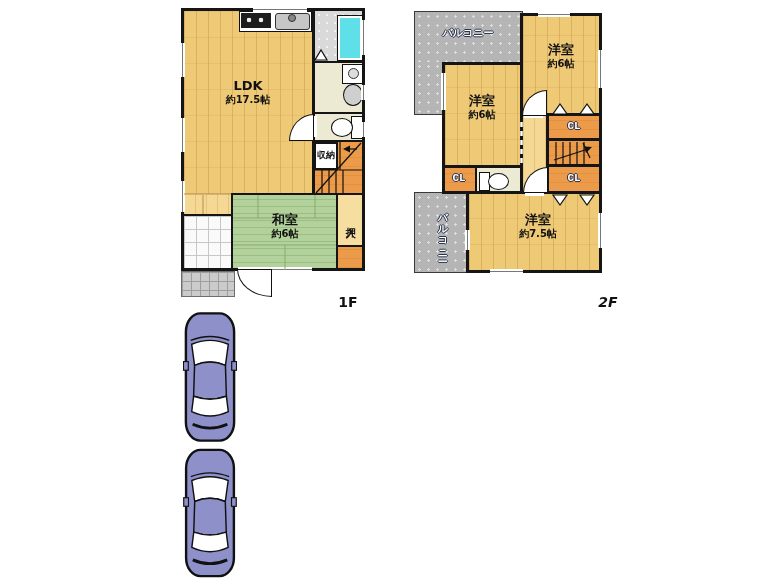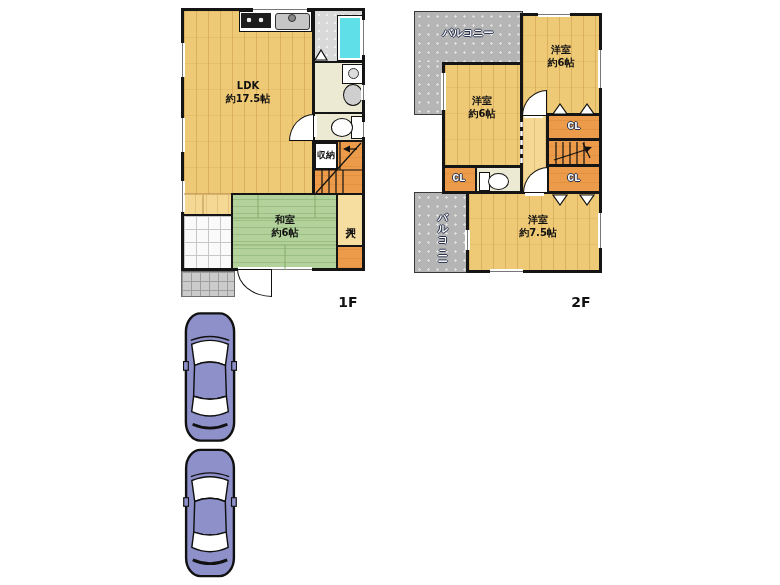--- a/index.html
+++ b/index.html
@@ -33,21 +33,21 @@
   .win-h{background:linear-gradient(to bottom,#fff 0 2px,#777 2px 3px,#fff 3px 5px);}
   .win-v{background:linear-gradient(to right,#fff 0 2px,#777 2px 3px,#fff 3px 5px);}
   
   .arc{background:#fff;border:1px solid #111;}
   .arc-tl{border-top-left-radius:100% 100%;}
   .arc-bl{border-bottom-left-radius:100% 100%;}
   .gapcover{background:#fff;}
   
   .lbl{position:absolute;transform:translate(-50%,-50%);text-align:center;line-height:1.25;
        font-weight:600;white-space:nowrap;}
-  .rname{font-size:10px;} .rsize{font-size:10px;}
+  .rname{font-size:13px;} .rsize{font-size:10px;}
   .small{font-size:9px;}
   .outline-white{color:#fff;font-weight:700;
        text-shadow:-1px 0 0 #2c3550,1px 0 0 #2c3550,0 -1px 0 #2c3550,0 1px 0 #2c3550;font-family:Liberation Mono, monospace;}
   .vtext{writing-mode:vertical-rl;text-orientation:upright;letter-spacing:1px;}
   .floor-tag{font-size:14px;font-weight:700;}
   .fixture{position:absolute;border:1px solid #111;background:#fff;}
   svg.overlay{position:absolute;left:0;top:0;pointer-events:none;}
 </style>
 </head>
 <body>
@@ -234,14 +234,14 @@
     <div class="rname">洋室</div>
     <div class="rsize">約7.5帖</div>
   </div>
   <div class="lbl outline-white" style="left:574px;top:127px;font-size:11px;">CL</div>
   <div class="lbl outline-white" style="left:574px;top:179px;font-size:11px;">CL</div>
   <div class="lbl outline-white" style="left:459px;top:179px;font-size:11px;">CL</div>
   <div class="lbl outline-white" style="left:468px;top:34px;font-size:10px;">バルコニー</div>
   <div class="lbl outline-white vtext" style="left:441px;top:231px;font-size:10px;">バルコニー</div>
 
   <div class="lbl floor-tag" style="left:348px;top:303px;">1F</div>
-  <div class="lbl floor-tag" style="left:581px;top:303px;">2F</div>
+  <div class="lbl floor-tag" style="left:608px;top:303px;font-style:italic;">2F</div>
 </div>
 
 </body></html>

